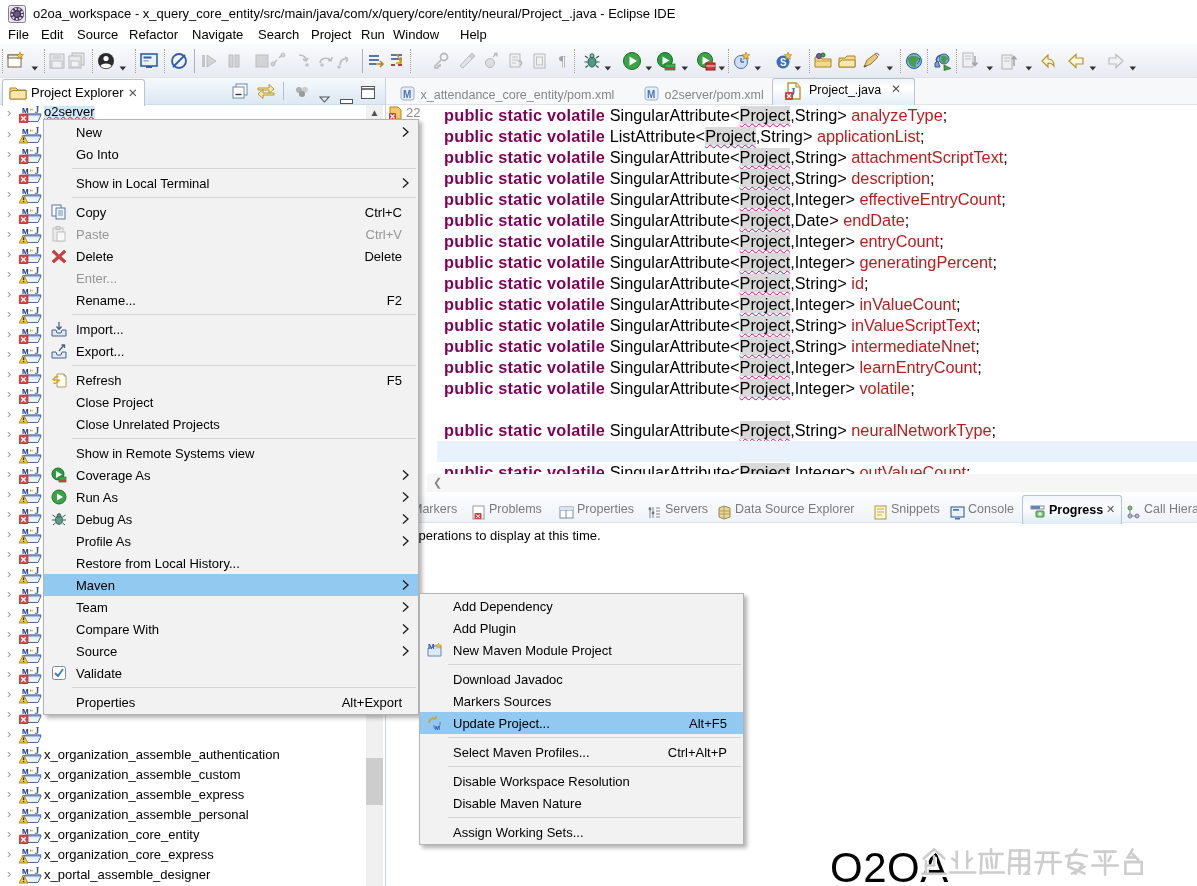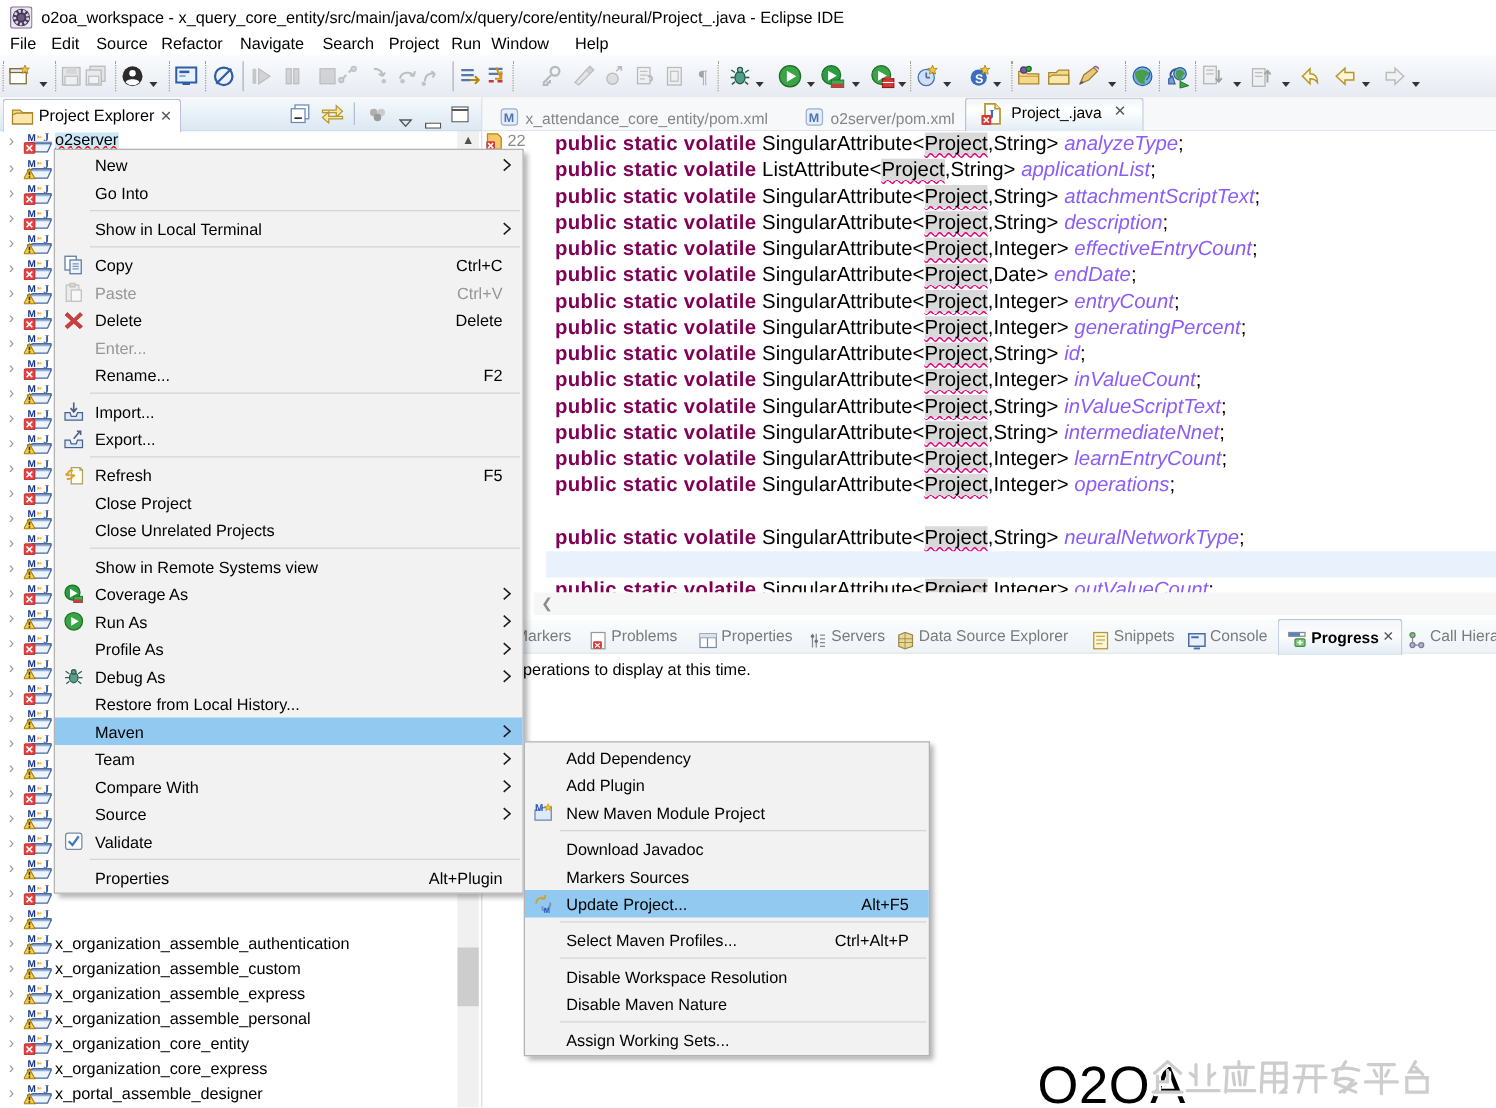--- a/index.html
+++ b/index.html
@@ -26,21 +26,21 @@
 .tree-row .txt { position:absolute; left:44px; top:2px; }
 
 #edtabs { left:386px; top:78px; width:811px; height:27px; background:#f6f8fa; border-bottom:1px solid #e0e4e8;}
 .edtab { position:absolute; top:0; height:26px; font-size:12.5px; color:#868686; white-space:nowrap; }
 #edtab-sel { position:absolute; left:772px; top:78px; width:143px; height:27px;
   background:linear-gradient(#f0f4f9,#ffffff 35%,#e2ecf6); border:1px solid #b6c4d5; border-bottom:none; border-radius:3px 3px 0 0; }
 #editor { left:386px; top:105px; width:811px; height:369px; background:#fff; overflow:hidden; }
 .codeline { position:absolute; left:58px; white-space:nowrap; font-size:16.3px; height:21px; line-height:21px; color:#000; }
 .kw { font-weight:bold; color:#7f0055; letter-spacing:0.25px; }
 .proj { background:#d9d9d9; text-decoration:underline wavy #e4007e 1px; text-underline-offset:2px; text-decoration-skip-ink:none; }
-.fld { color:#8b5cf6; font-style:italic; }
+.fld { color:#b91c1c; }
 .curline { position:absolute; left:51px; width:760px; height:21px; background:#e9f2fc; }
 .projsel { background:#4694e0; color:#fff; }
 #hscroll { left:427px; top:474px; width:770px; height:18px; background:#f6f6f6; }
 #hscroll .arr { position:absolute; left:6px; top:2px; color:#8a8a8a; font-size:11px; }
 
 #botpanel { left:386px; top:492px; width:811px; height:394px; background:#fff; }
 #bot-tabbar { position:absolute; left:0; top:4px; width:811px; height:27px;
   background:linear-gradient(#fafcfd,#eef3f8); border-bottom:1px solid #e0e4e8; }
 .bottab { position:absolute; top:6px; font-size:12.5px; color:#7a7a7a; white-space:nowrap; }
 #bot-sel { position:absolute; left:636px; top:3px; width:100px; height:29px; background:linear-gradient(#f2f6fa,#fdfdfe 45%,#dfeaf5);
@@ -955,21 +955,21 @@
 <div class="codeline" style="top:63px"><span class="kw">public static volatile</span> SingularAttribute&lt;<span class="proj">Project</span>,String&gt; <span class="fld">description</span>;</div>
 <div class="codeline" style="top:84px"><span class="kw">public static volatile</span> SingularAttribute&lt;<span class="proj">Project</span>,Integer&gt; <span class="fld">effectiveEntryCount</span>;</div>
 <div class="codeline" style="top:105px"><span class="kw">public static volatile</span> SingularAttribute&lt;<span class="proj">Project</span>,Date&gt; <span class="fld">endDate</span>;</div>
 <div class="codeline" style="top:126px"><span class="kw">public static volatile</span> SingularAttribute&lt;<span class="proj">Project</span>,Integer&gt; <span class="fld">entryCount</span>;</div>
 <div class="codeline" style="top:147px"><span class="kw">public static volatile</span> SingularAttribute&lt;<span class="proj">Project</span>,Integer&gt; <span class="fld">generatingPercent</span>;</div>
 <div class="codeline" style="top:168px"><span class="kw">public static volatile</span> SingularAttribute&lt;<span class="proj">Project</span>,String&gt; <span class="fld">id</span>;</div>
 <div class="codeline" style="top:189px"><span class="kw">public static volatile</span> SingularAttribute&lt;<span class="proj">Project</span>,Integer&gt; <span class="fld">inValueCount</span>;</div>
 <div class="codeline" style="top:210px"><span class="kw">public static volatile</span> SingularAttribute&lt;<span class="proj">Project</span>,String&gt; <span class="fld">inValueScriptText</span>;</div>
 <div class="codeline" style="top:231px"><span class="kw">public static volatile</span> SingularAttribute&lt;<span class="proj">Project</span>,String&gt; <span class="fld">intermediateNnet</span>;</div>
 <div class="codeline" style="top:252px"><span class="kw">public static volatile</span> SingularAttribute&lt;<span class="proj">Project</span>,Integer&gt; <span class="fld">learnEntryCount</span>;</div>
-<div class="codeline" style="top:273px"><span class="kw">public static volatile</span> SingularAttribute&lt;<span class="proj">Project</span>,Integer&gt; <span class="fld">operations</span>;</div>
+<div class="codeline" style="top:273px"><span class="kw">public static volatile</span> SingularAttribute&lt;<span class="proj">Project</span>,Integer&gt; <span class="fld">volatile</span>;</div>
 <div class="codeline" style="top:315px"><span class="kw">public static volatile</span> SingularAttribute&lt;<span class="proj">Project</span>,String&gt; <span class="fld">neuralNetworkType</span>;</div>
 <div class="curline" style="top:336px"></div>
 <div class="codeline" style="top:357px"><span class="kw">public static volatile</span> SingularAttribute&lt;<span class="proj">Project</span>,Integer&gt; <span class="fld">outValueCount</span>;</div>
     </div>
   <div class="abs" style="left:388px;top:104px;width:40px;height:18px;">
       <svg width="16" height="16" viewBox="0 0 16 16" style="position:absolute;left:0;top:1px">
         <path d="M2 2 L10 2 L13 5 L13 14 L2 14 Z" fill="#f5c869" stroke="#b8860b"></path>
         <rect x="1" y="8" width="7" height="7" rx="1" fill="#d23b3b"></rect>
         <path d="M2.5 9.5 L6.5 13.5 M6.5 9.5 L2.5 13.5" stroke="#fff" stroke-width="1.2"></path>
       </svg>
@@ -1247,37 +1247,37 @@
             <circle cx="8" cy="8" r="7" fill="#3aa545"></circle>
             <circle cx="8" cy="8" r="7" fill="none" stroke="#23702b"></circle>
             <path d="M6 4.5 L12 8 L6 11.5 Z" fill="#fff"></path>
           </svg></span>
         <span class="t">Run As</span>
         <span class="sub"><svg width="7" height="12" viewBox="0 0 7 12">
             <path d="M1 1.5 L6 6 L1 10.5" stroke="#1a1a1a" stroke-width="1.3" fill="none"></path>
           </svg></span>
       </div>
 <div class="mi">
-        <span class="t">Profile As</span>
-        <span class="sub"><svg width="7" height="12" viewBox="0 0 7 12">
-            <path d="M1 1.5 L6 6 L1 10.5" stroke="#1a1a1a" stroke-width="1.3" fill="none"></path>
-          </svg></span>
-      </div>
-<div class="mi">
         <span class="mico"><svg width="16" height="16" viewBox="0 0 16 16">
             <ellipse cx="8" cy="9" rx="3.4" ry="4.2" fill="#5d9e8a" stroke="#2e5e50"></ellipse>
             <circle cx="8" cy="4.5" r="1.8" fill="#5d9e8a" stroke="#2e5e50"></circle>
             <path d="M4.5 6 L1.5 4 M4.2 9 L1 9 M4.5 12 L2 14 M11.5 6 L14.5 4 M11.8 9 L15 9 M11.5 12 L14 14" stroke="#2e5e50" stroke-width="1"></path>
           </svg></span>
         <span class="t">Debug As</span>
         <span class="sub"><svg width="7" height="12" viewBox="0 0 7 12">
             <path d="M1 1.5 L6 6 L1 10.5" stroke="#1a1a1a" stroke-width="1.3" fill="none"></path>
           </svg></span>
       </div>
 <div class="mi">
+        <span class="t">Profile As</span>
+        <span class="sub"><svg width="7" height="12" viewBox="0 0 7 12">
+            <path d="M1 1.5 L6 6 L1 10.5" stroke="#1a1a1a" stroke-width="1.3" fill="none"></path>
+          </svg></span>
+      </div>
+<div class="mi">
         <span class="t">Restore from Local History...</span>
       </div>
 <div class="mi hl">
         <span class="t">Maven</span>
         <span class="sub"><svg width="7" height="12" viewBox="0 0 7 12">
             <path d="M1 1.5 L6 6 L1 10.5" stroke="#1a1a1a" stroke-width="1.3" fill="none"></path>
           </svg></span>
       </div>
 <div class="mi">
         <span class="t">Team</span>
@@ -1300,21 +1300,21 @@
 <div class="mi">
         <span class="mico"><svg width="16" height="16" viewBox="0 0 16 16">
             <rect x="1.5" y="1.5" width="13" height="13" fill="#fff" stroke="#7a8aa0" rx="2"></rect>
             <path d="M4 8 L7 11 L12 4" stroke="#3c78c8" stroke-width="1.8" fill="none"></path>
           </svg></span>
         <span class="t">Validate</span>
       </div>
 <div class="msep"></div>
 <div class="mi">
         <span class="t">Properties</span>
-        <span class="k">Alt+Plugin</span>
+        <span class="k">Alt+Export</span>
       </div>
     </div>
   <div class="menu" id="submenu">
       <div class="mi">
         <span class="t">Add Dependency</span>
       </div>
 <div class="mi">
         <span class="t">Add Plugin</span>
       </div>
 <div class="mi">

